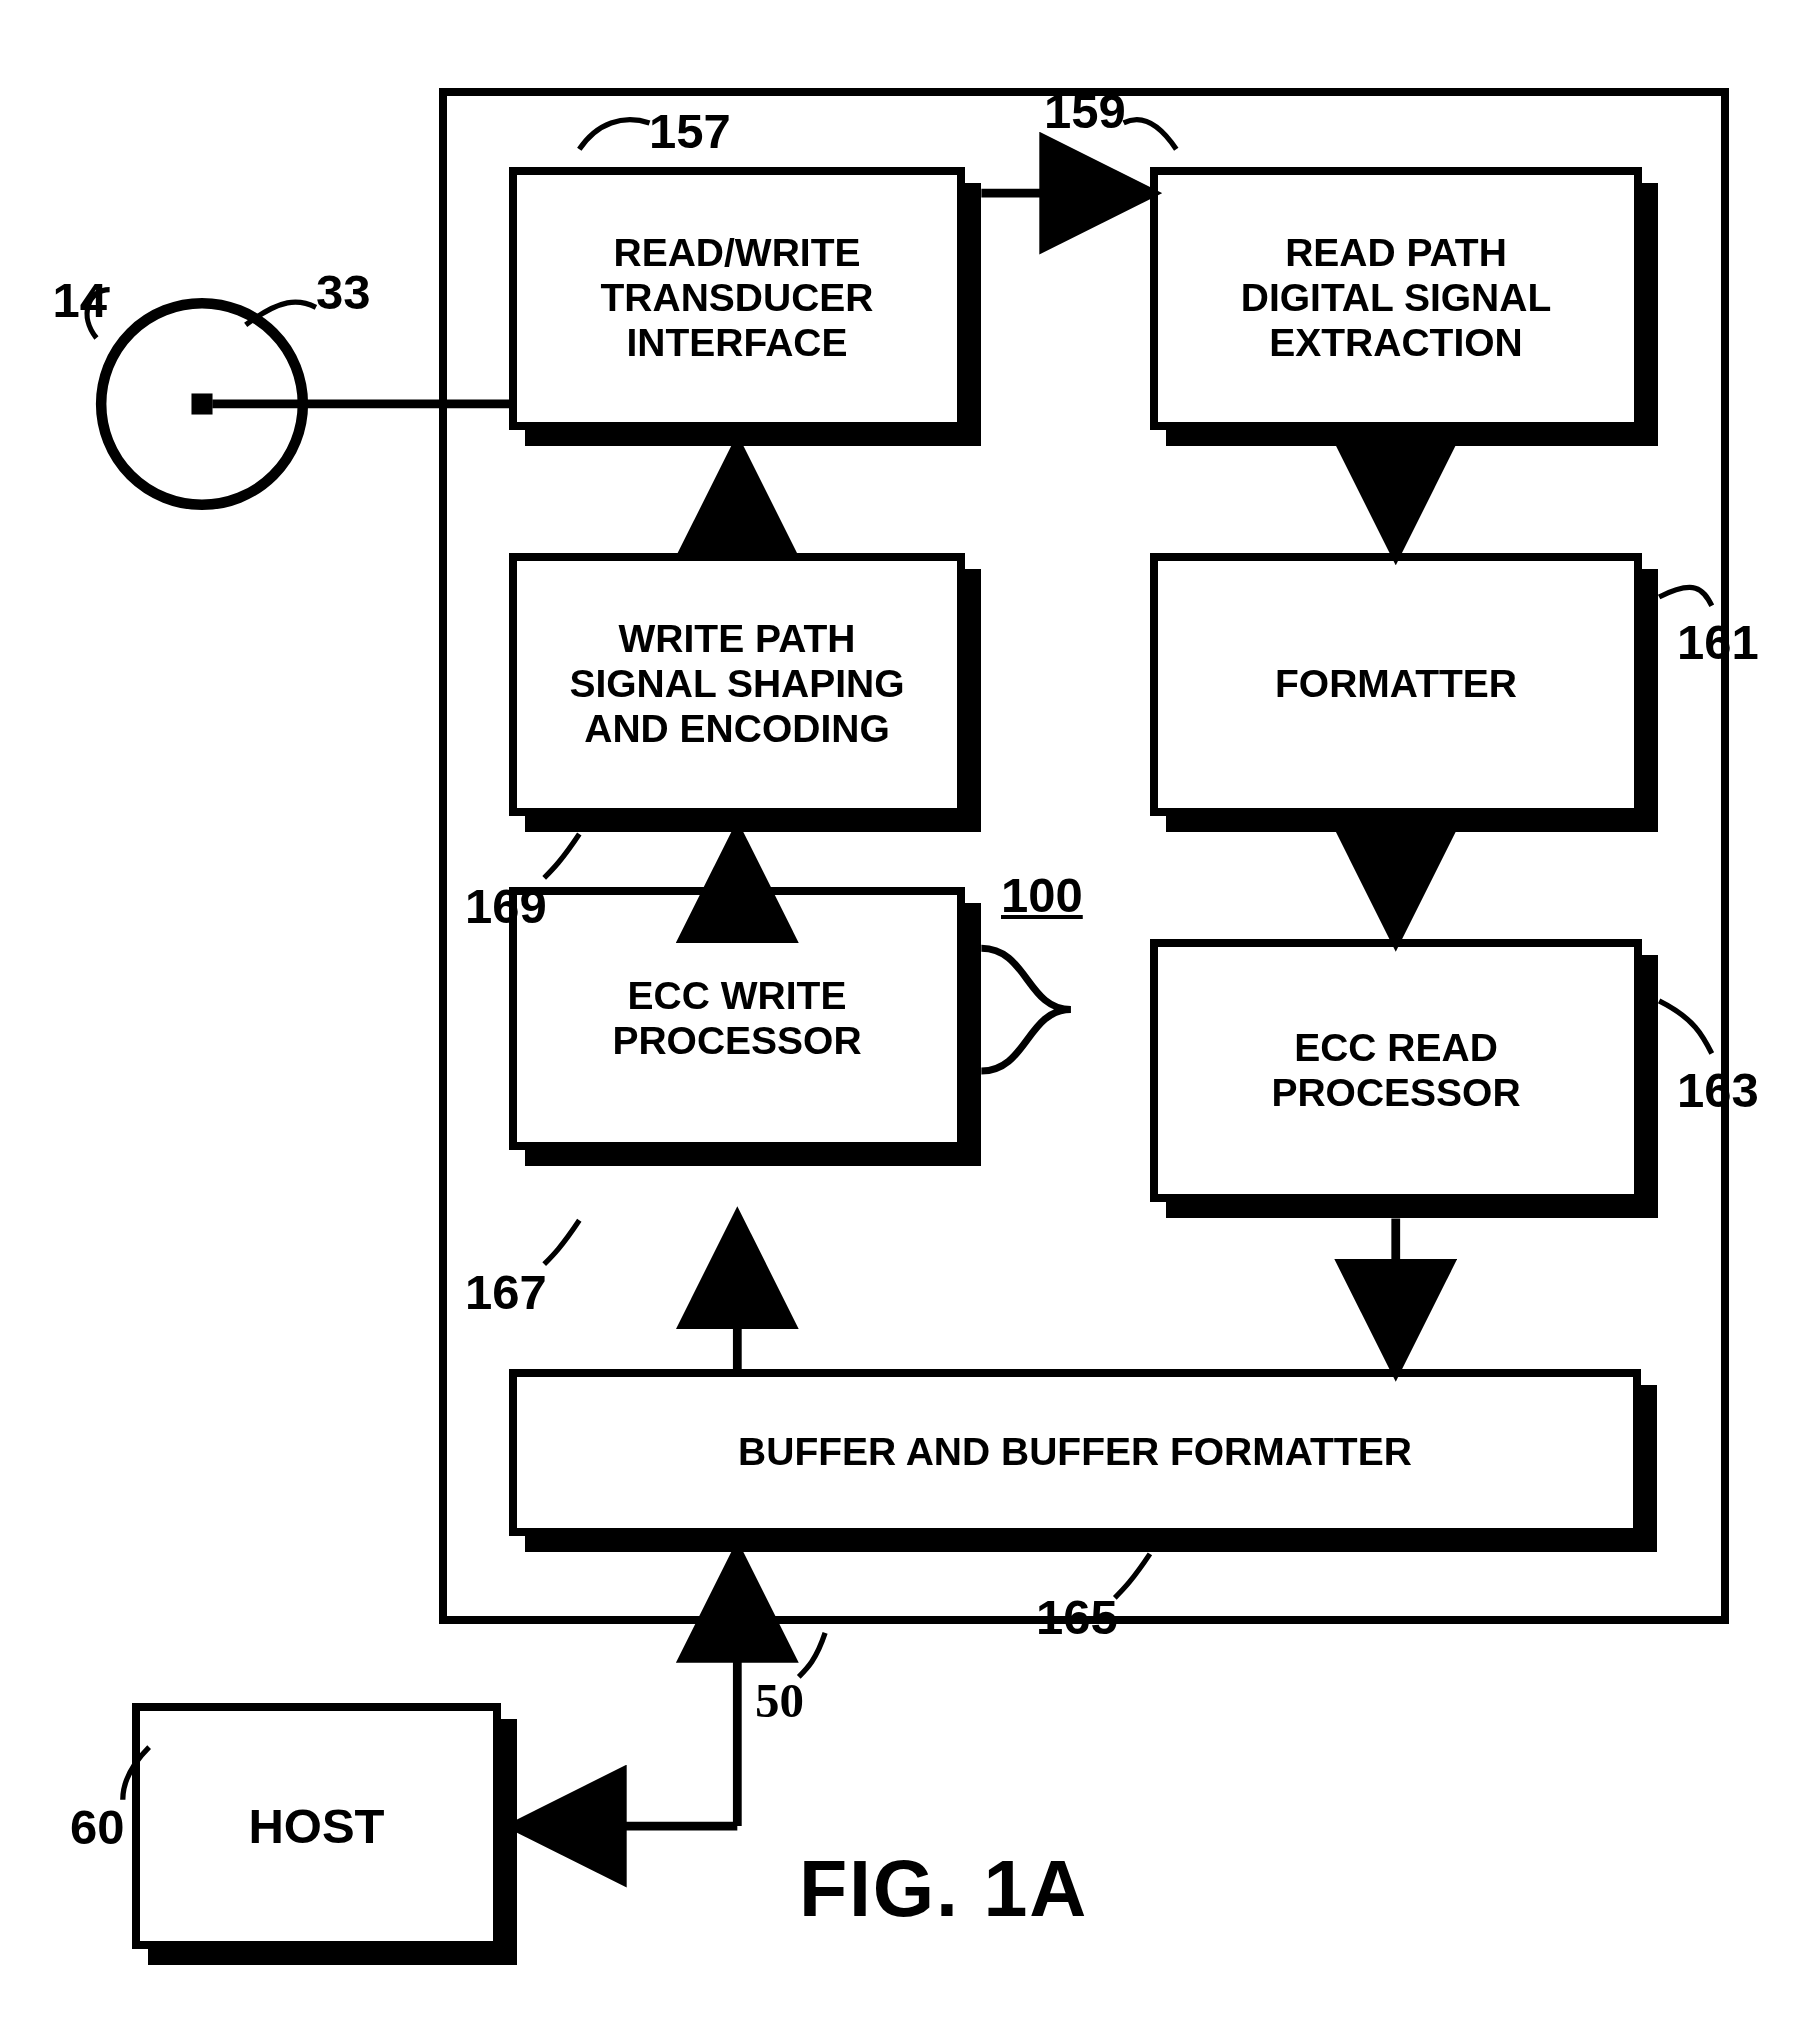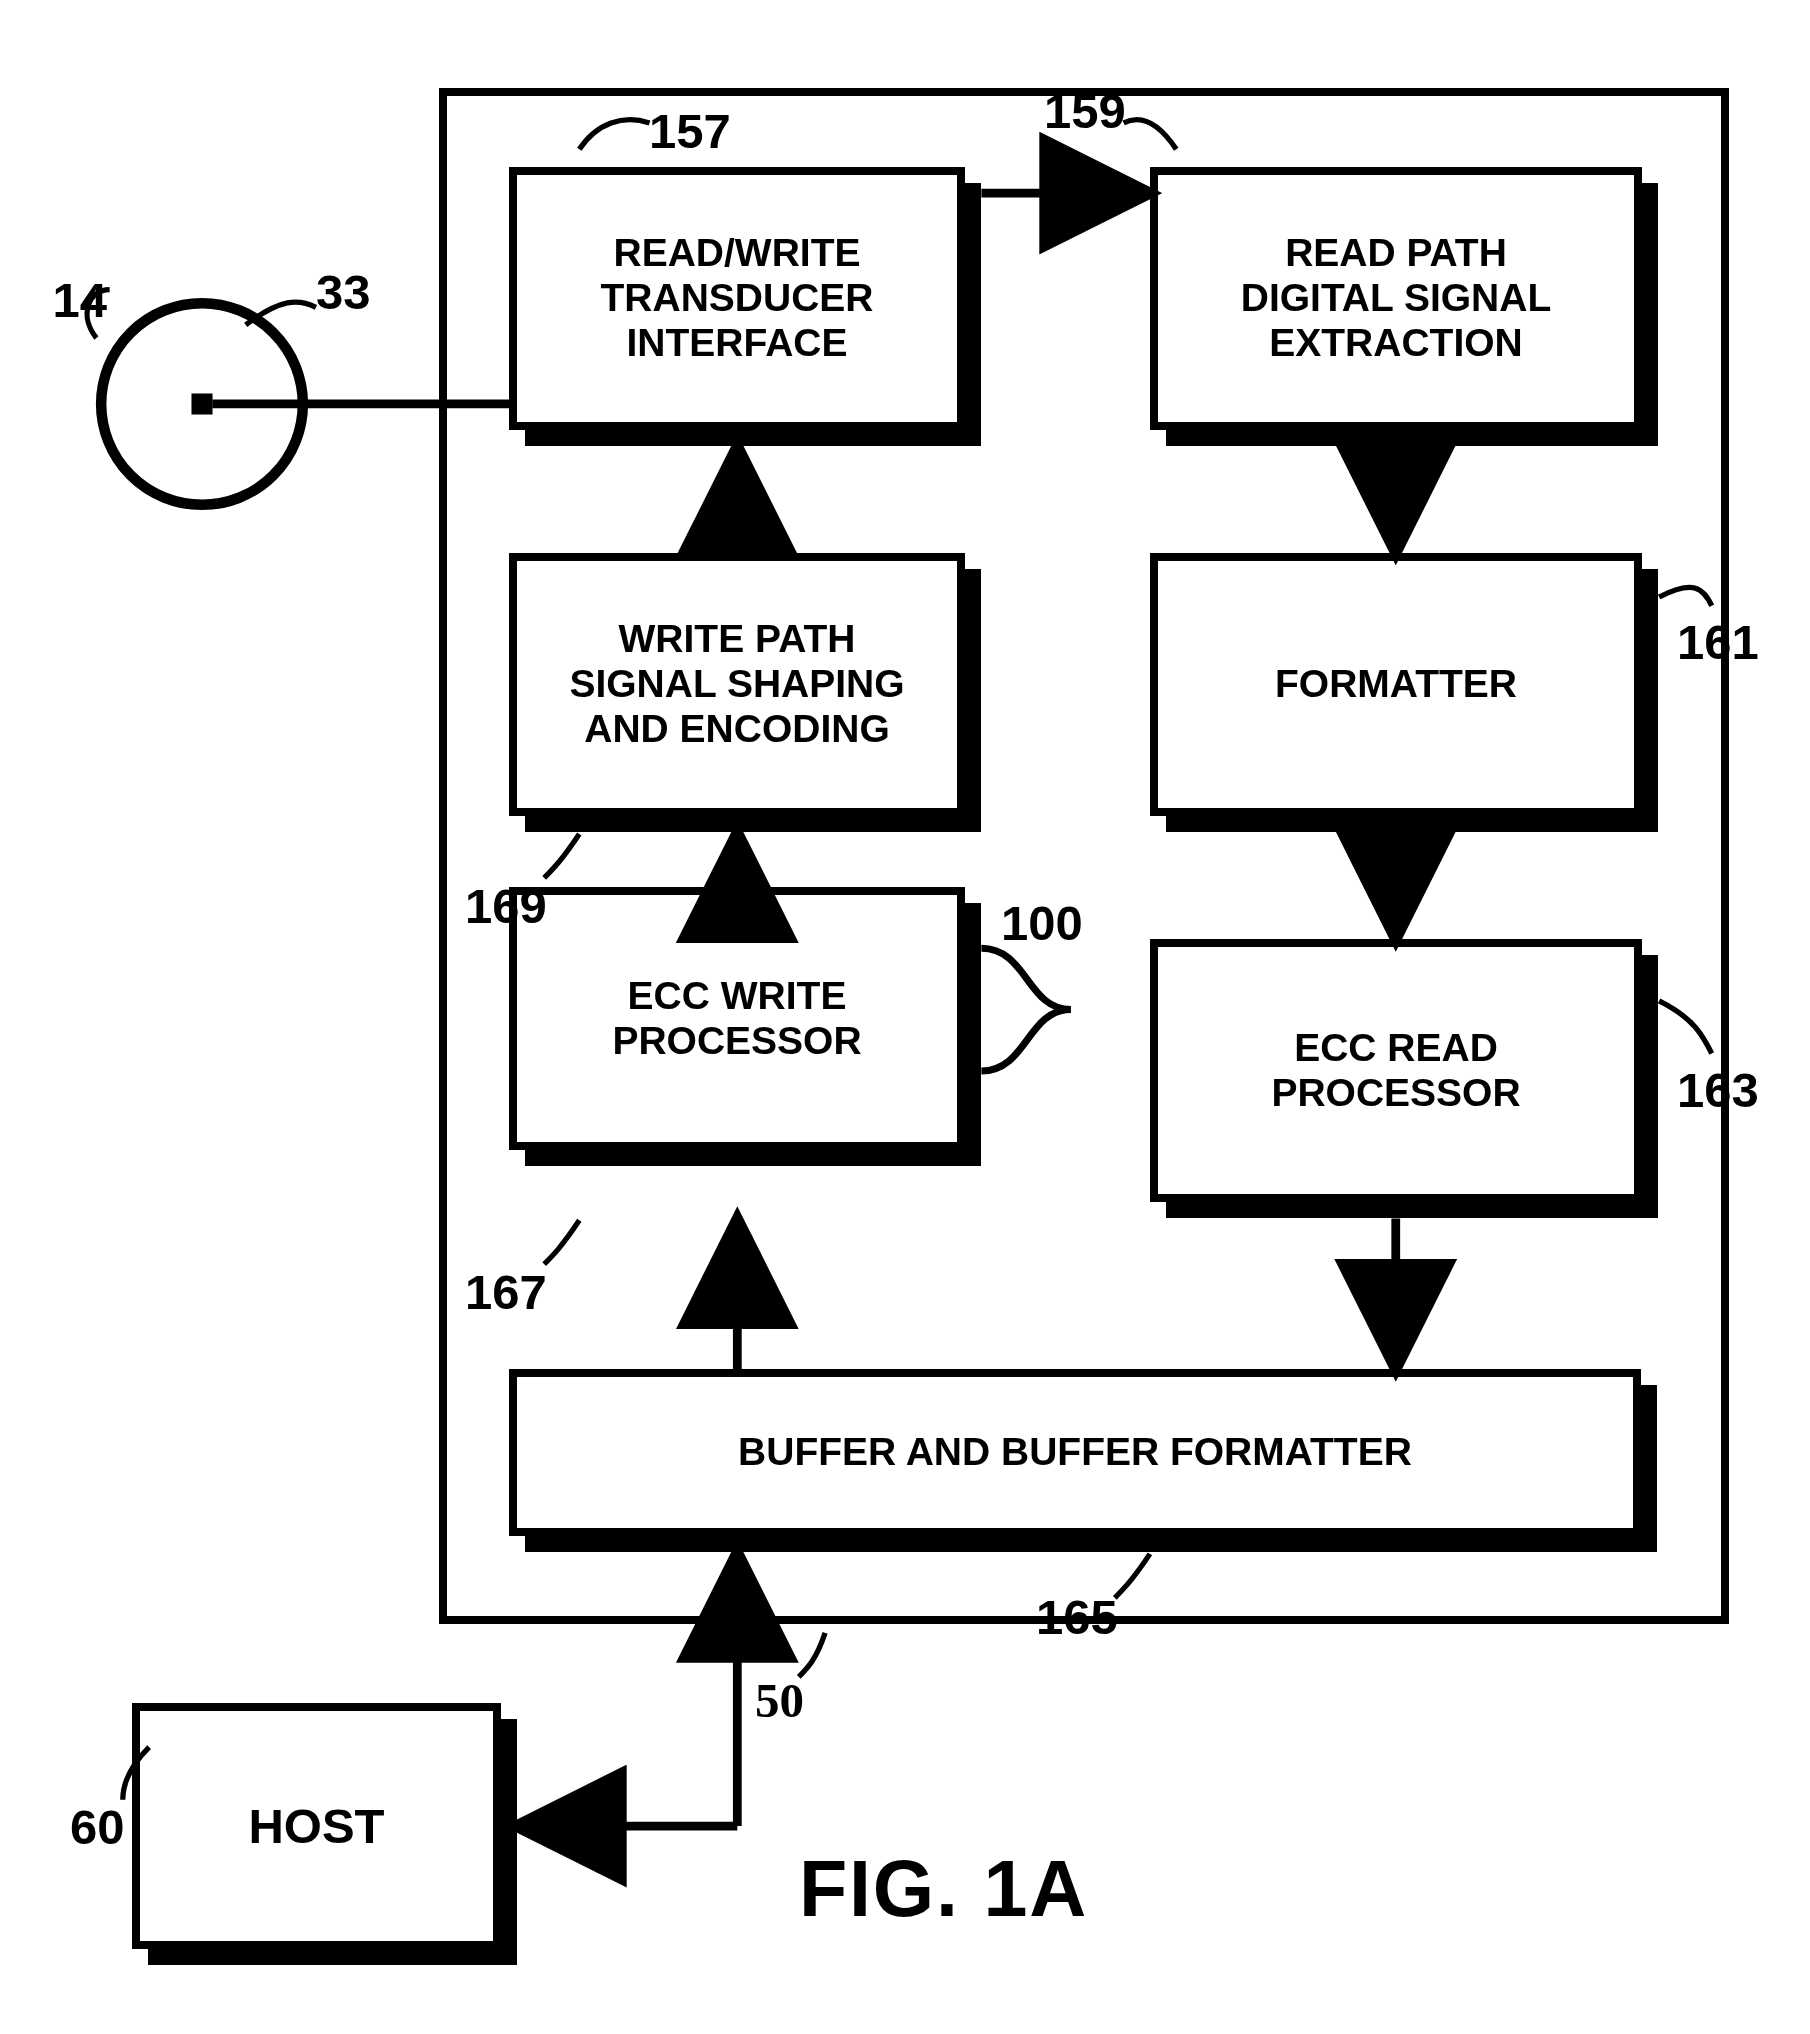--- a/index.html
+++ b/index.html
@@ -179,20 +179,20 @@
 
   <div class="label" style="left:17.6px;  top:237px;">14</div>
   <div class="label" style="left:281px; top:229px;">33</div>
   <div class="label" style="left:614px; top:48px;margin-top:20px;">157</div>
   <div class="label" style="left:1009px;top:48px;">159</div>
   <div class="label" style="left:1642px;top:579px;">161</div>
   <div class="label" style="left:1642px;top:1027px;">163</div>
   <div class="label" style="left:1001px;top:1554px;">165</div>
   <div class="label" style="left:430px; top:1229px;">167</div>
   <div class="label" style="left:430px; top:843px;">169</div>
-  <div class="label" style="left:966px;top:860px;">100</div>
+  <div class="label" style="left:966px;top:832px;text-decoration:underline;">100</div>
   <div class="label" style="left:720px; top:1637px;font-family:Liberation Serif, serif;">50</div>
   <div class="label" style="left:35px;  top:1764px;">60</div>
 
   <div class="figcap" style="left:764px; top:1808px;">FIG. 1A</div>
 
 </div>
 
 
 </body></html>

